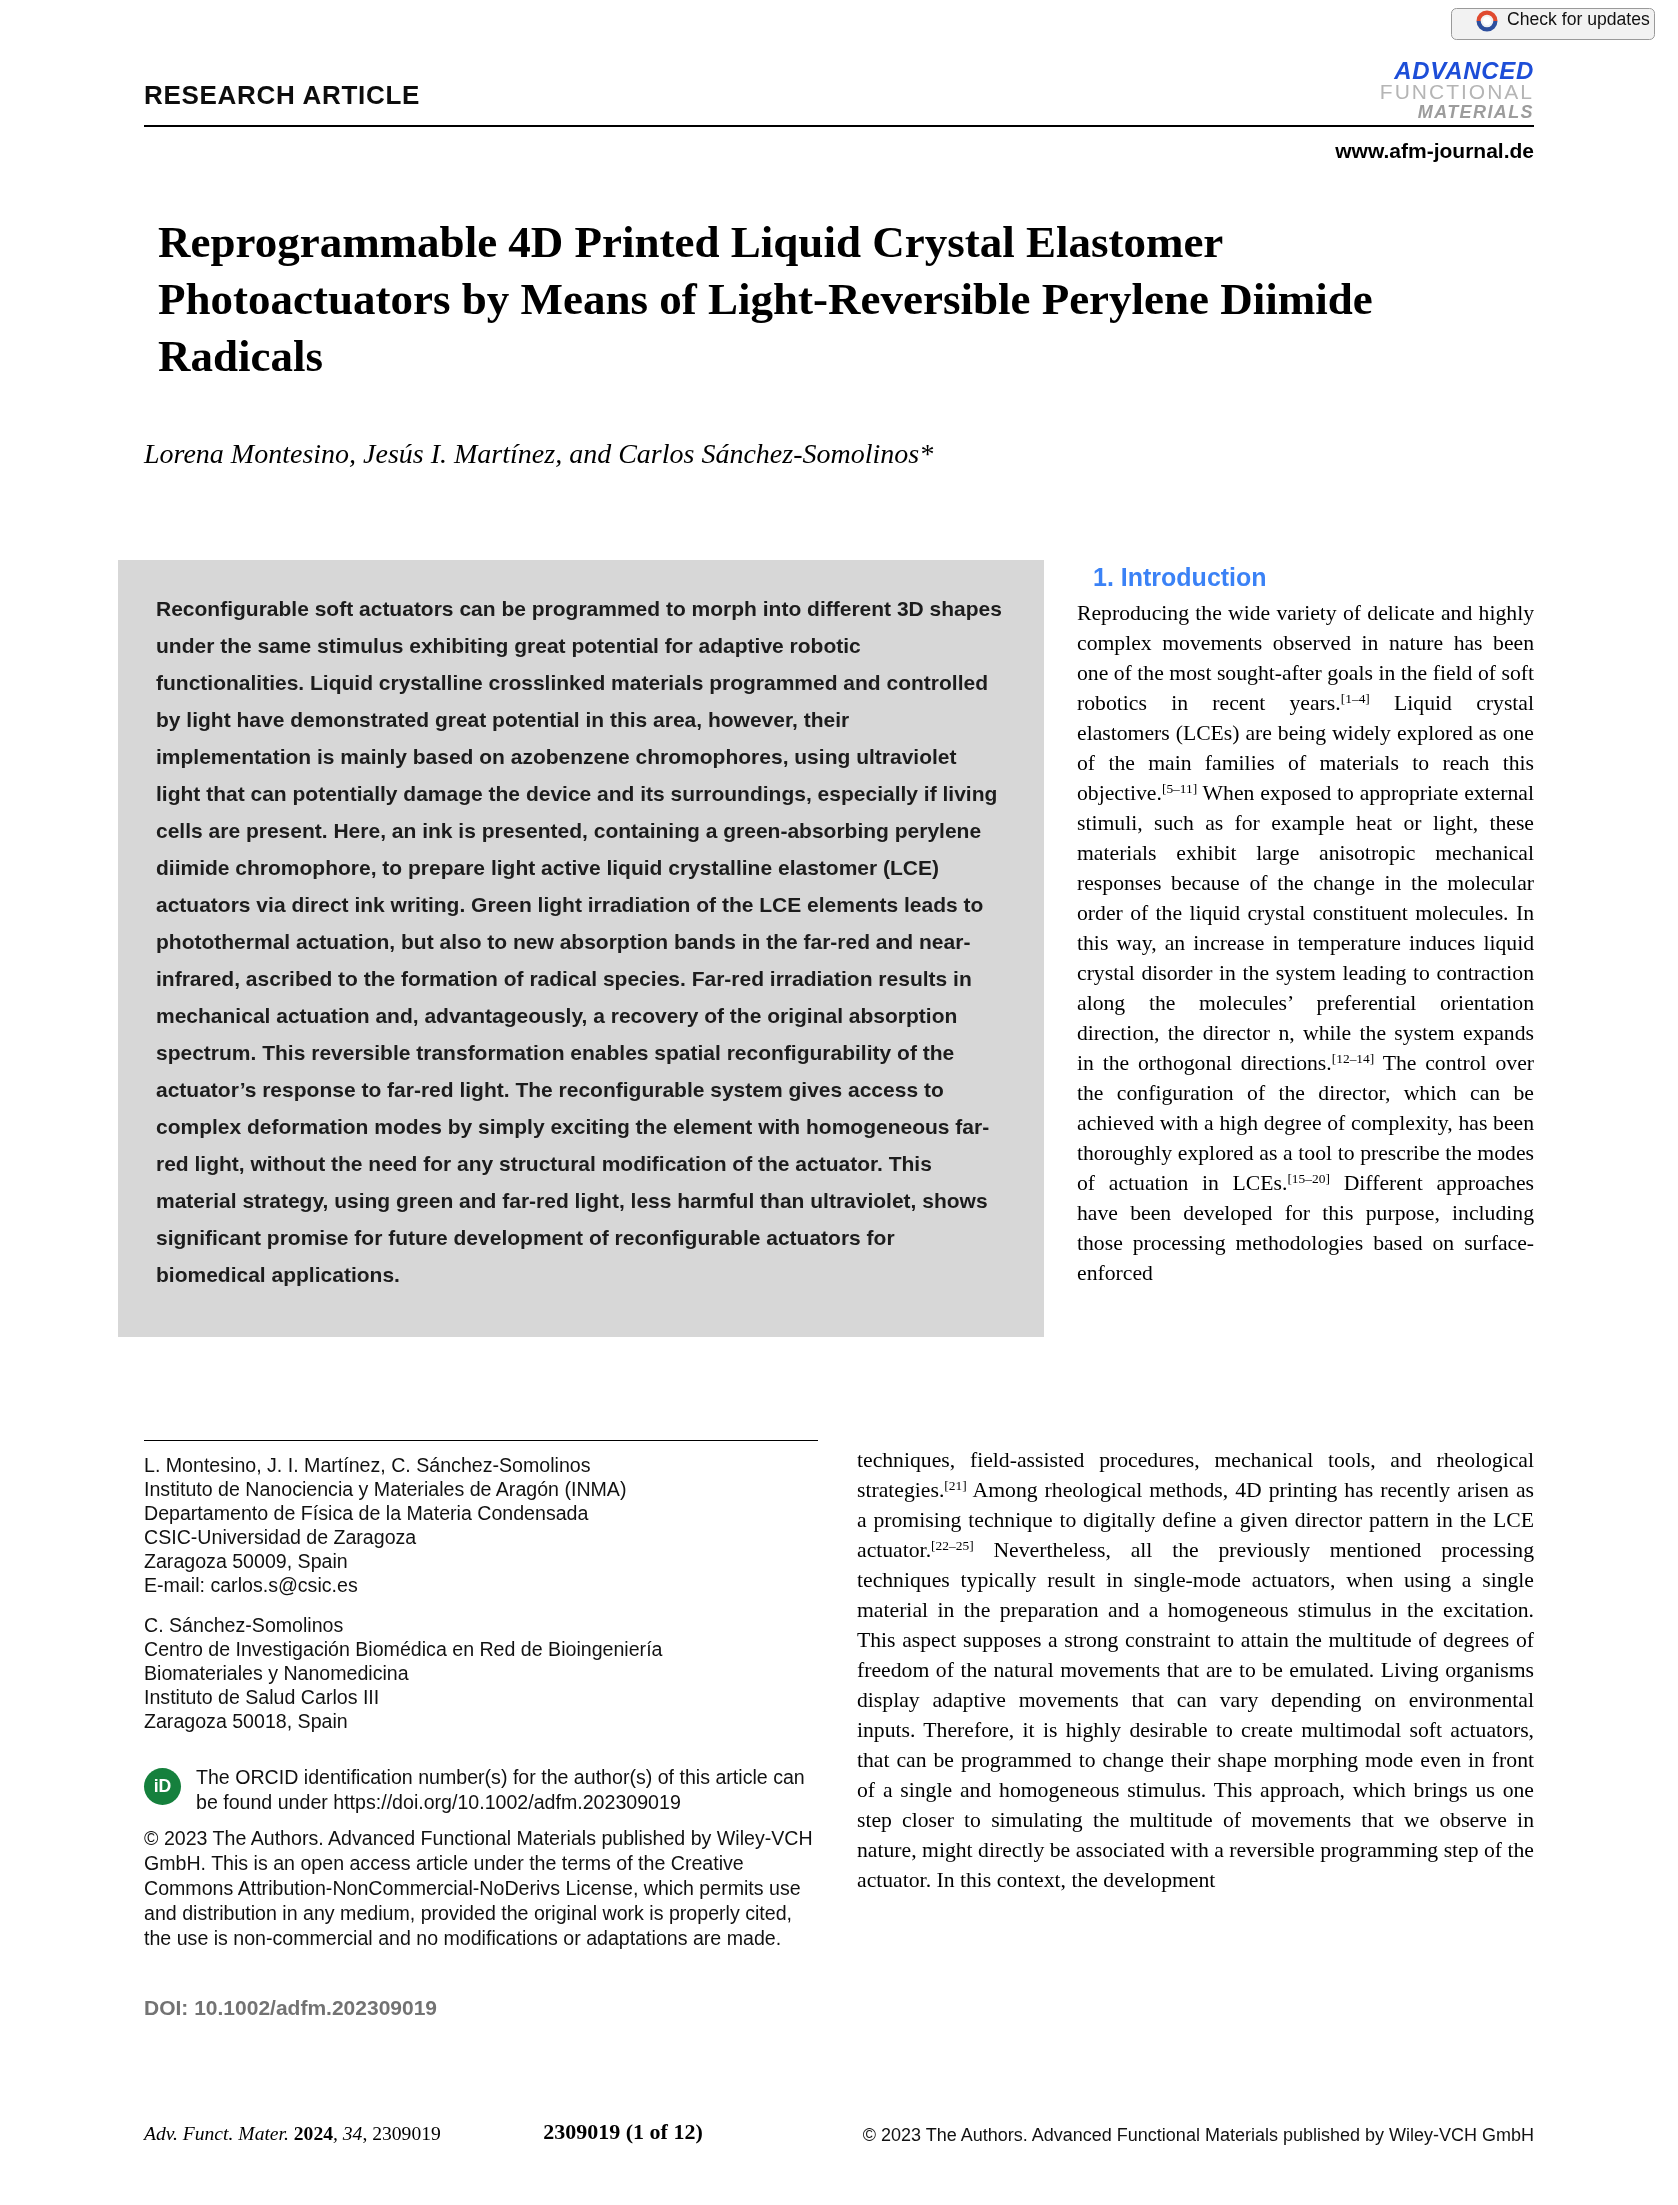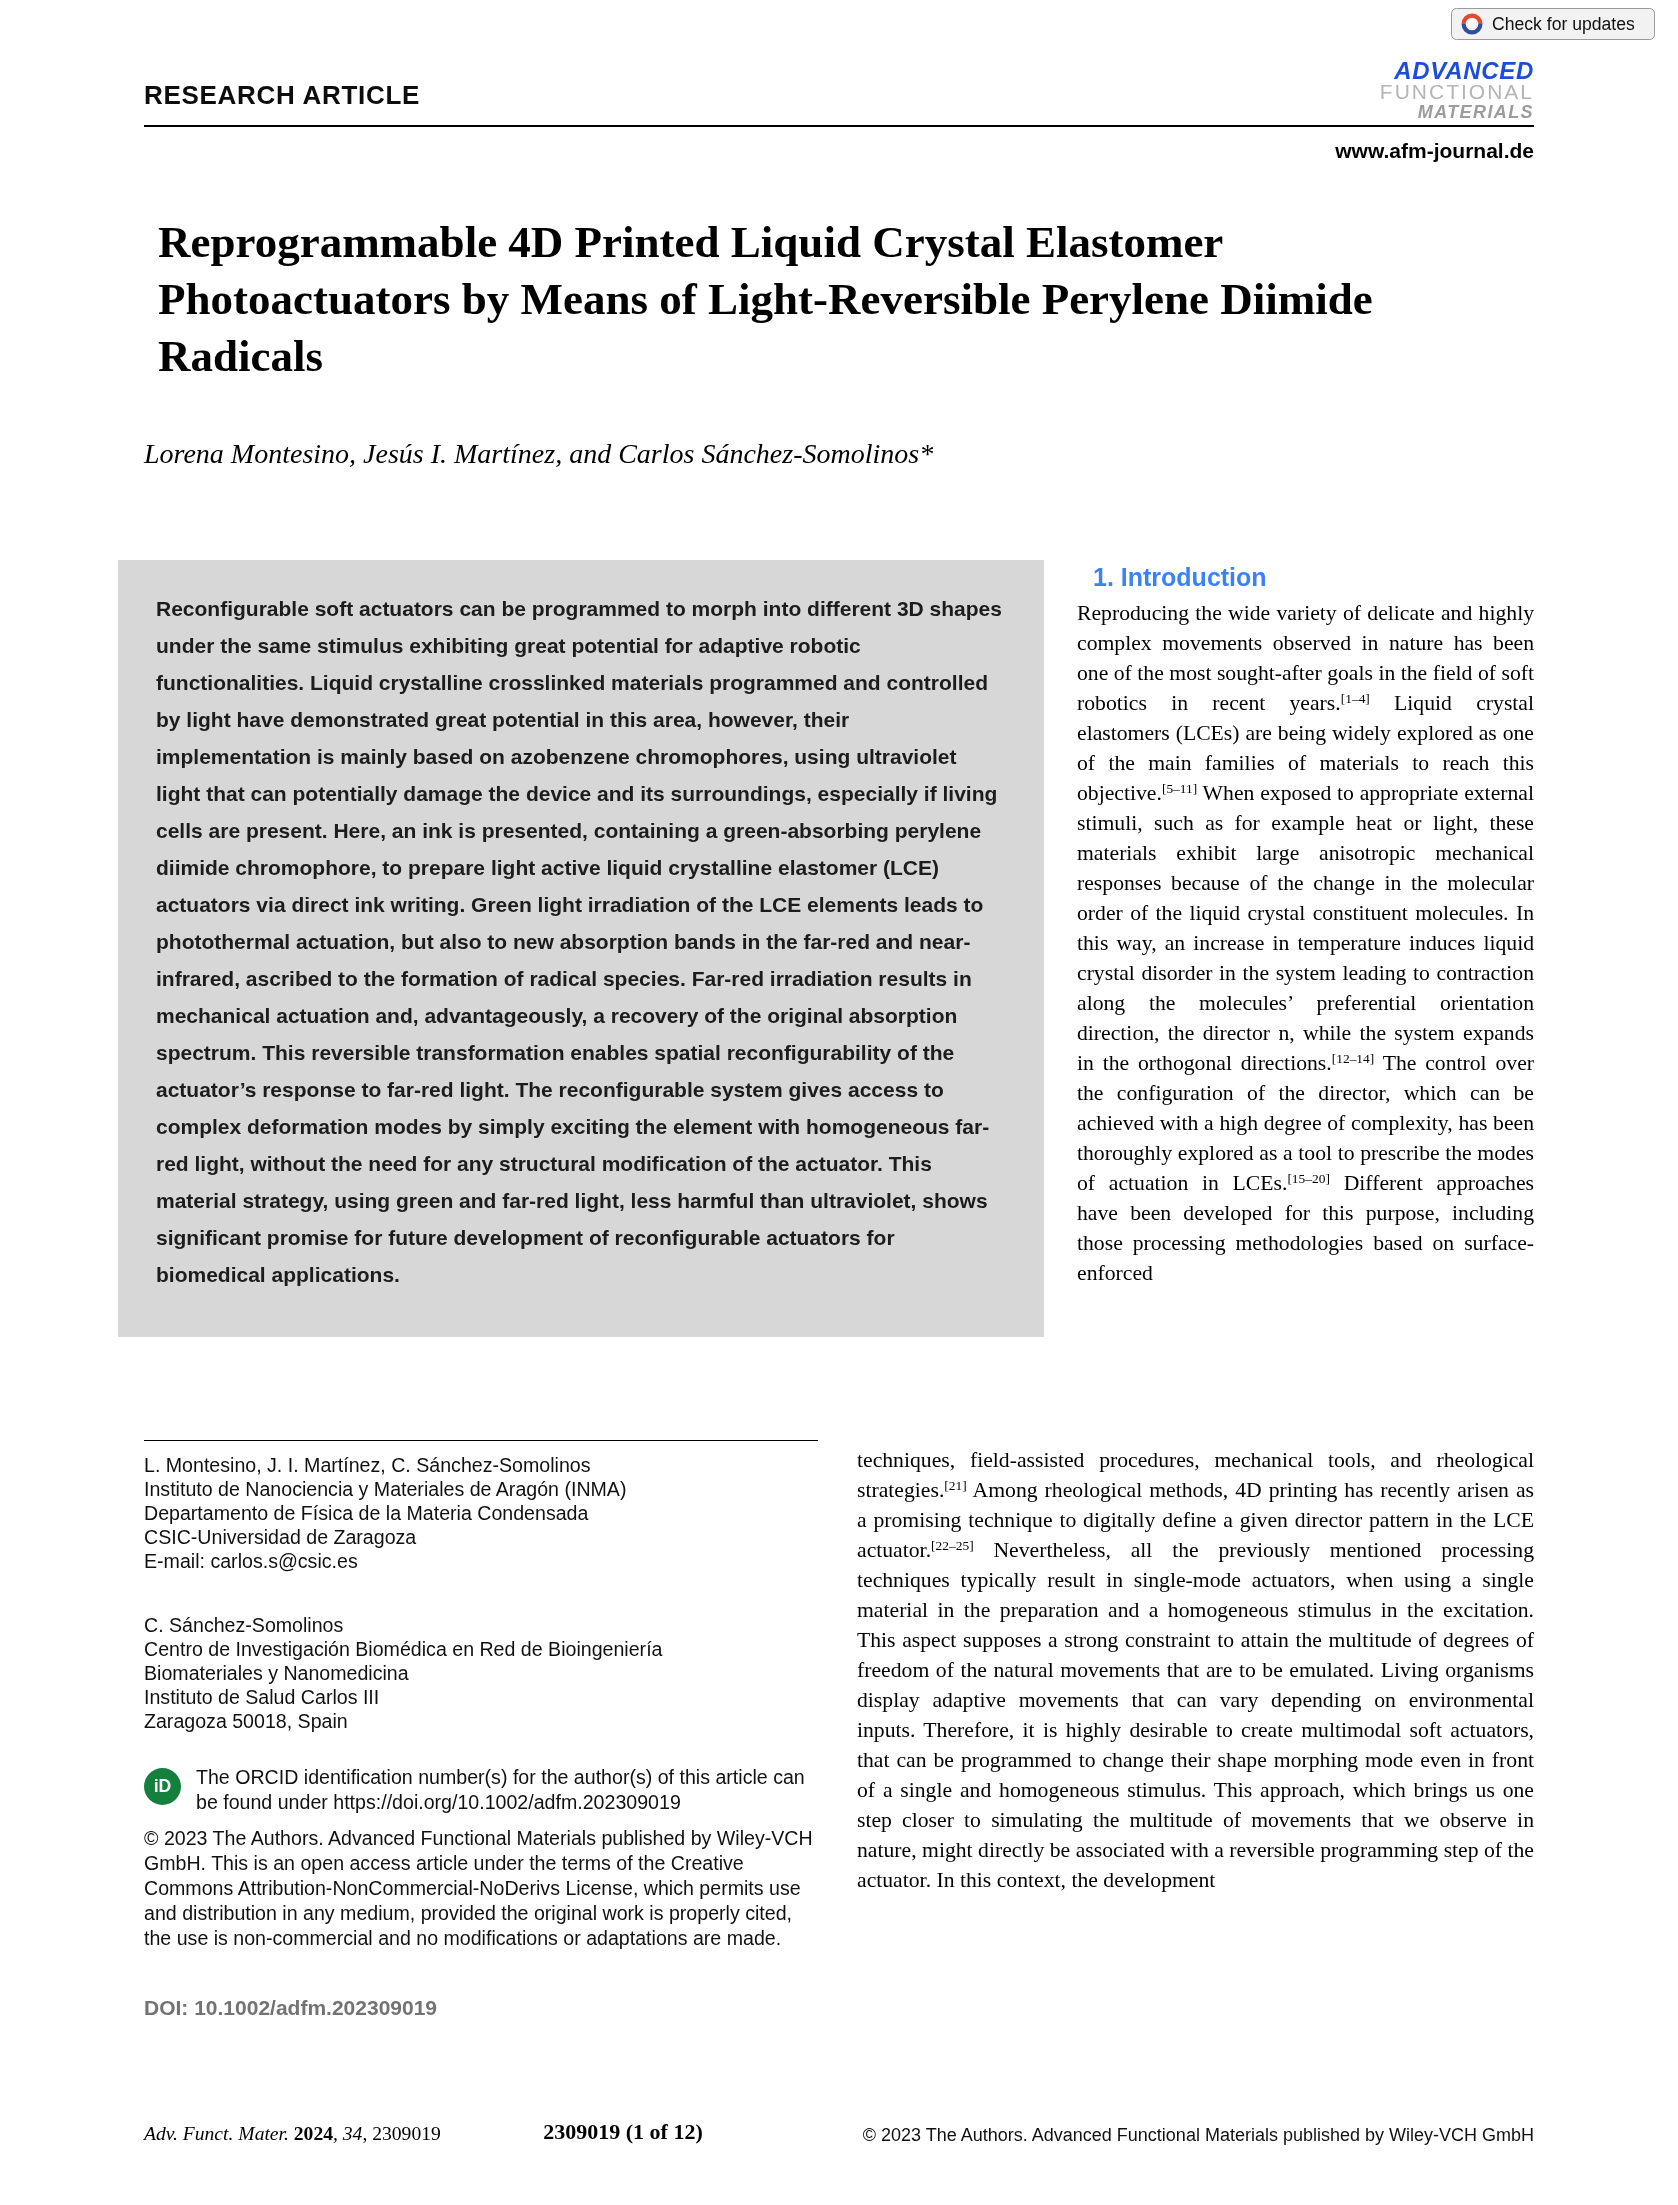--- a/index.html
+++ b/index.html
@@ -3,21 +3,21 @@
 <meta charset="utf-8">
 <style>
   html,body{margin:0;padding:0;background:#ffffff;}
   .page{position:relative;width:1678px;height:2205px;background:#ffffff;overflow:hidden;
         font-family:"Liberation Serif",serif;color:#000;box-sizing:border-box;}
   .page *{box-sizing:border-box;}
 
   
   .check-badge{position:absolute;top:8px;left:1451px;width:204px;height:32px;
       background:#f2f2f2;border:1.4px solid #9a9a9a;border-radius:5.4px;
-      display:flex;align-items:center;gap:8px;padding:0 8px;cursor:pointer;}
+      display:flex;gap:8px;padding:0 23px;cursor:pointer;}
   .check-badge span{font-family:"Liberation Sans",sans-serif;font-size:17.6px;color:#111;white-space:nowrap;}
   .crossmark{width:24px;height:24px;flex:0 0 auto;}
 
   .kicker{position:absolute;left:144px;top:80px;
       font-family:"Liberation Sans",sans-serif;font-weight:700;font-size:26px;letter-spacing:0.7px;color:#0d0d0d;}
 
   .logo{position:absolute;right:144px;top:60px;text-align:right;
       font-family:"Liberation Sans",sans-serif;line-height:21px;}
   .logo .l1{font-size:24px;font-weight:800;font-style:italic;color:#1d4ed8;letter-spacing:0.7px;}
   .logo .l2{font-size:21px;font-weight:400;color:#b5b5b5;letter-spacing:2px;}
@@ -116,20 +116,21 @@
   <div class="intro-narrow">Reproducing the wide variety of delicate and highly complex movements observed in nature has been one of the most sought-after goals in the field of soft robotics in recent years.<sup>[1–4]</sup> Liquid crystal elastomers (LCEs) are being widely explored as one of the main families of materials to reach this objective.<sup>[5–11]</sup> When exposed to appropriate external stimuli, such as for example heat or light, these materials exhibit large anisotropic mechanical responses because of the change in the molecular order of the liquid crystal constituent molecules. In this way, an increase in temperature induces liquid crystal disorder in the system leading to contraction along the molecules’ preferential orientation direction, the director n, while the system expands in the orthogonal directions.<sup>[12–14]</sup> The control over the configuration of the director, which can be achieved with a high degree of complexity, has been thoroughly explored as a tool to prescribe the modes of actuation in LCEs.<sup>[15–20]</sup> Different approaches have been developed for this purpose, including those processing methodologies based on surface-enforced</div>
   <div class="intro-wide">techniques, field-assisted procedures, mechanical tools, and rheological strategies.<sup>[21]</sup> Among rheological methods, 4D printing has recently arisen as a promising technique to digitally define a given director pattern in the LCE actuator.<sup>[22–25]</sup> Nevertheless, all the previously mentioned processing techniques typically result in single-mode actuators, when using a single material in the preparation and a homogeneous stimulus in the excitation. This aspect supposes a strong constraint to attain the multitude of degrees of freedom of the natural movements that are to be emulated. Living organisms display adaptive movements that can vary depending on environmental inputs. Therefore, it is highly desirable to create multimodal soft actuators, that can be programmed to change their shape morphing mode even in front of a single and homogeneous stimulus. This approach, which brings us one step closer to simulating the multitude of movements that we observe in nature, might directly be associated with a reversible programming step of the actuator. In this context, the development</div>
 
   <div class="affil-rule"></div>
 
   <div class="affil affil-1">
     <div>L. Montesino, J. I. Martínez, C. Sánchez-Somolinos</div>
     <div>Instituto de Nanociencia y Materiales de Aragón (INMA)</div>
     <div>Departamento de Física de la Materia Condensada</div>
     <div>CSIC-Universidad de Zaragoza</div>
+    <div>Zaragoza 50009, Spain</div>
     <div><span>E-mail: </span><span class="email-link">carlos.s@csic.es</span></div>
   </div>
 
   <div class="affil affil-2">
     <div>C. Sánchez-Somolinos</div>
     <div>Centro de Investigación Biomédica en Red de Bioingeniería</div>
     <div>Biomateriales y Nanomedicina</div>
     <div>Instituto de Salud Carlos III</div>
     <div>Zaragoza 50018, Spain</div>
   </div>

